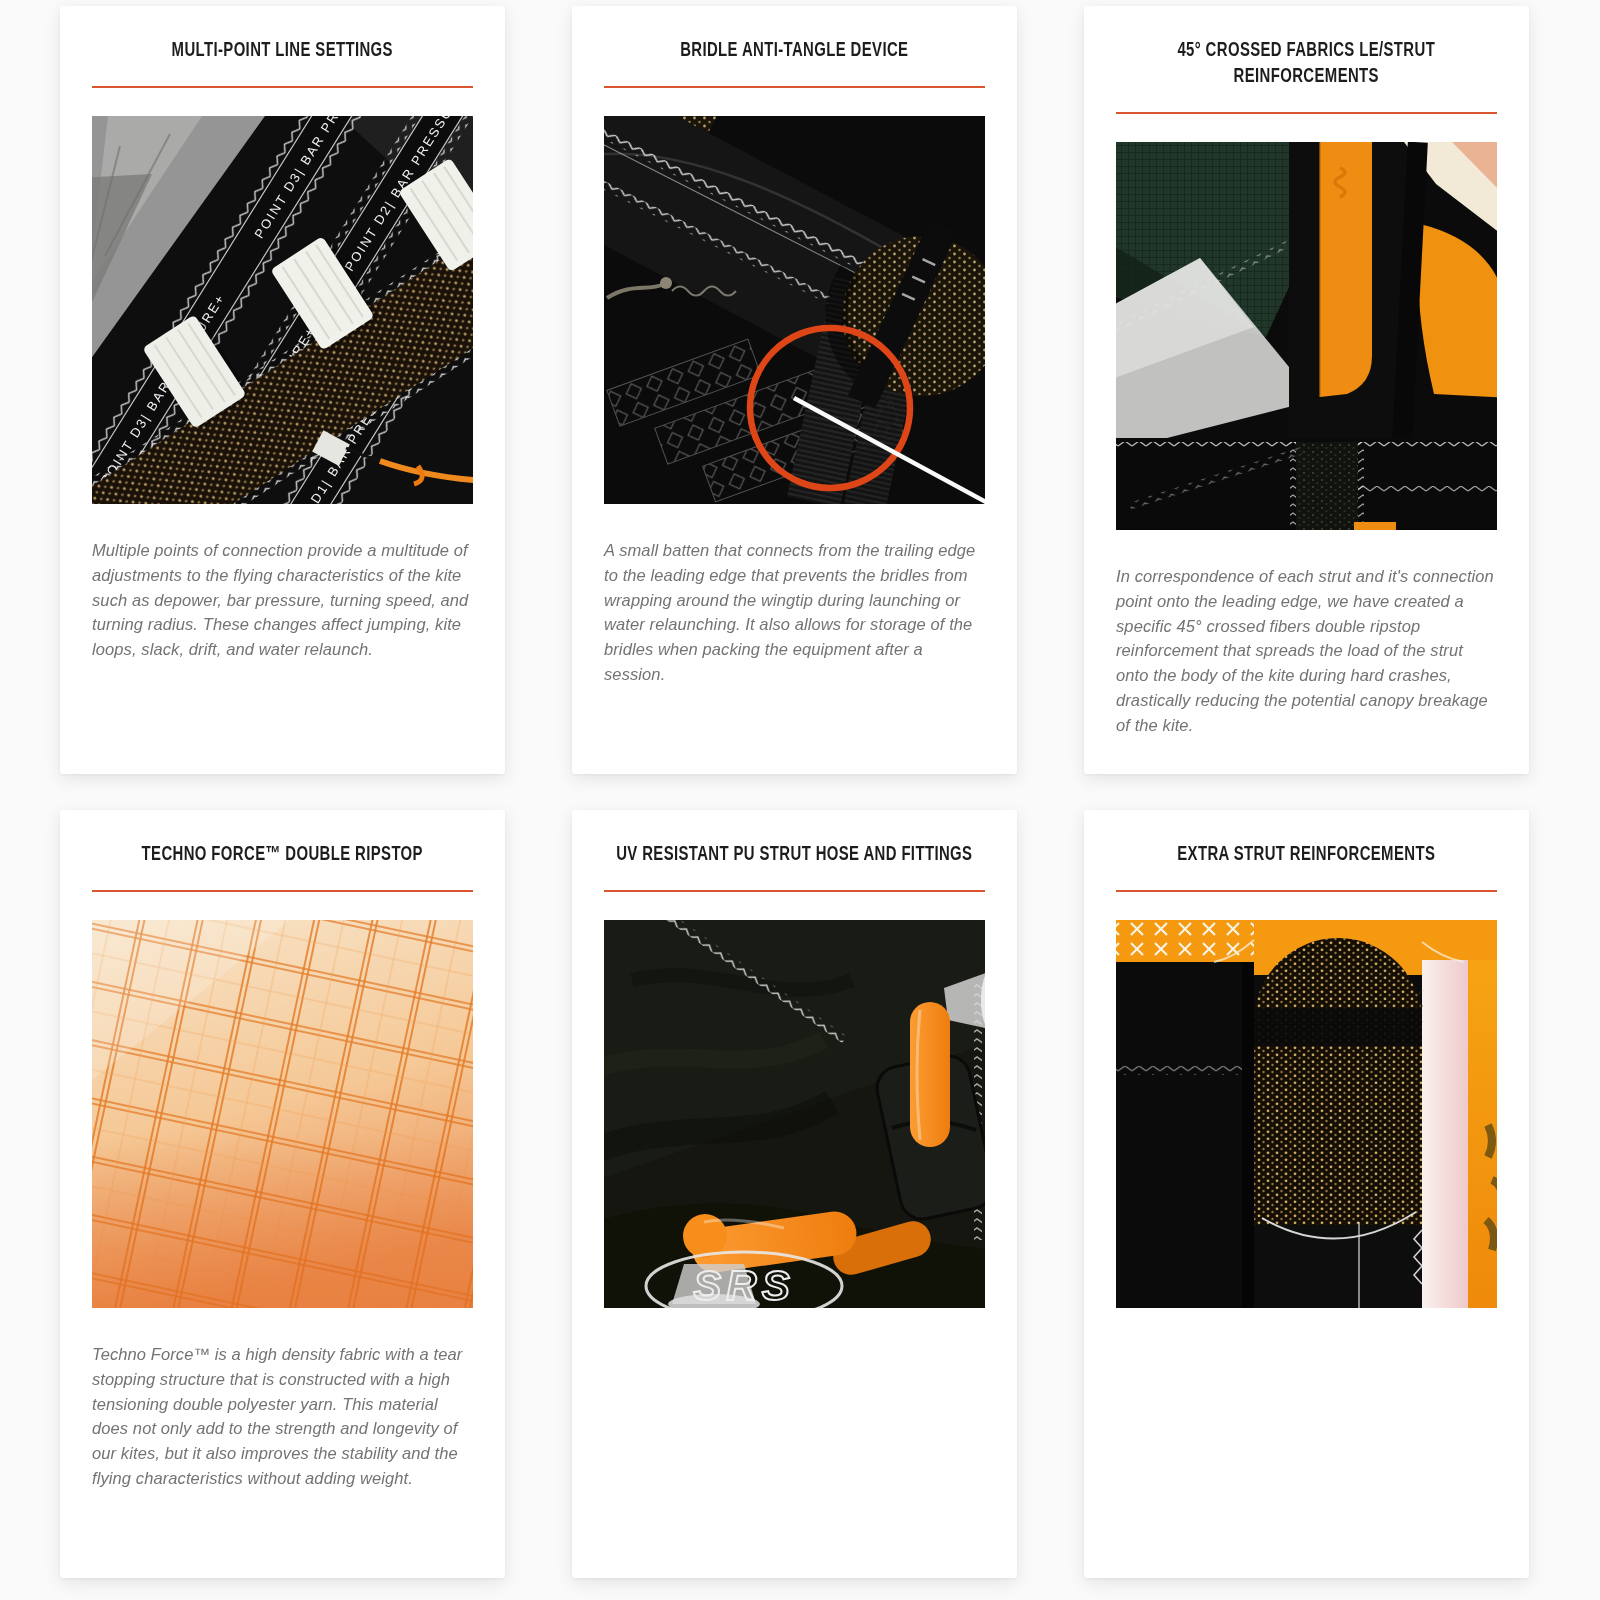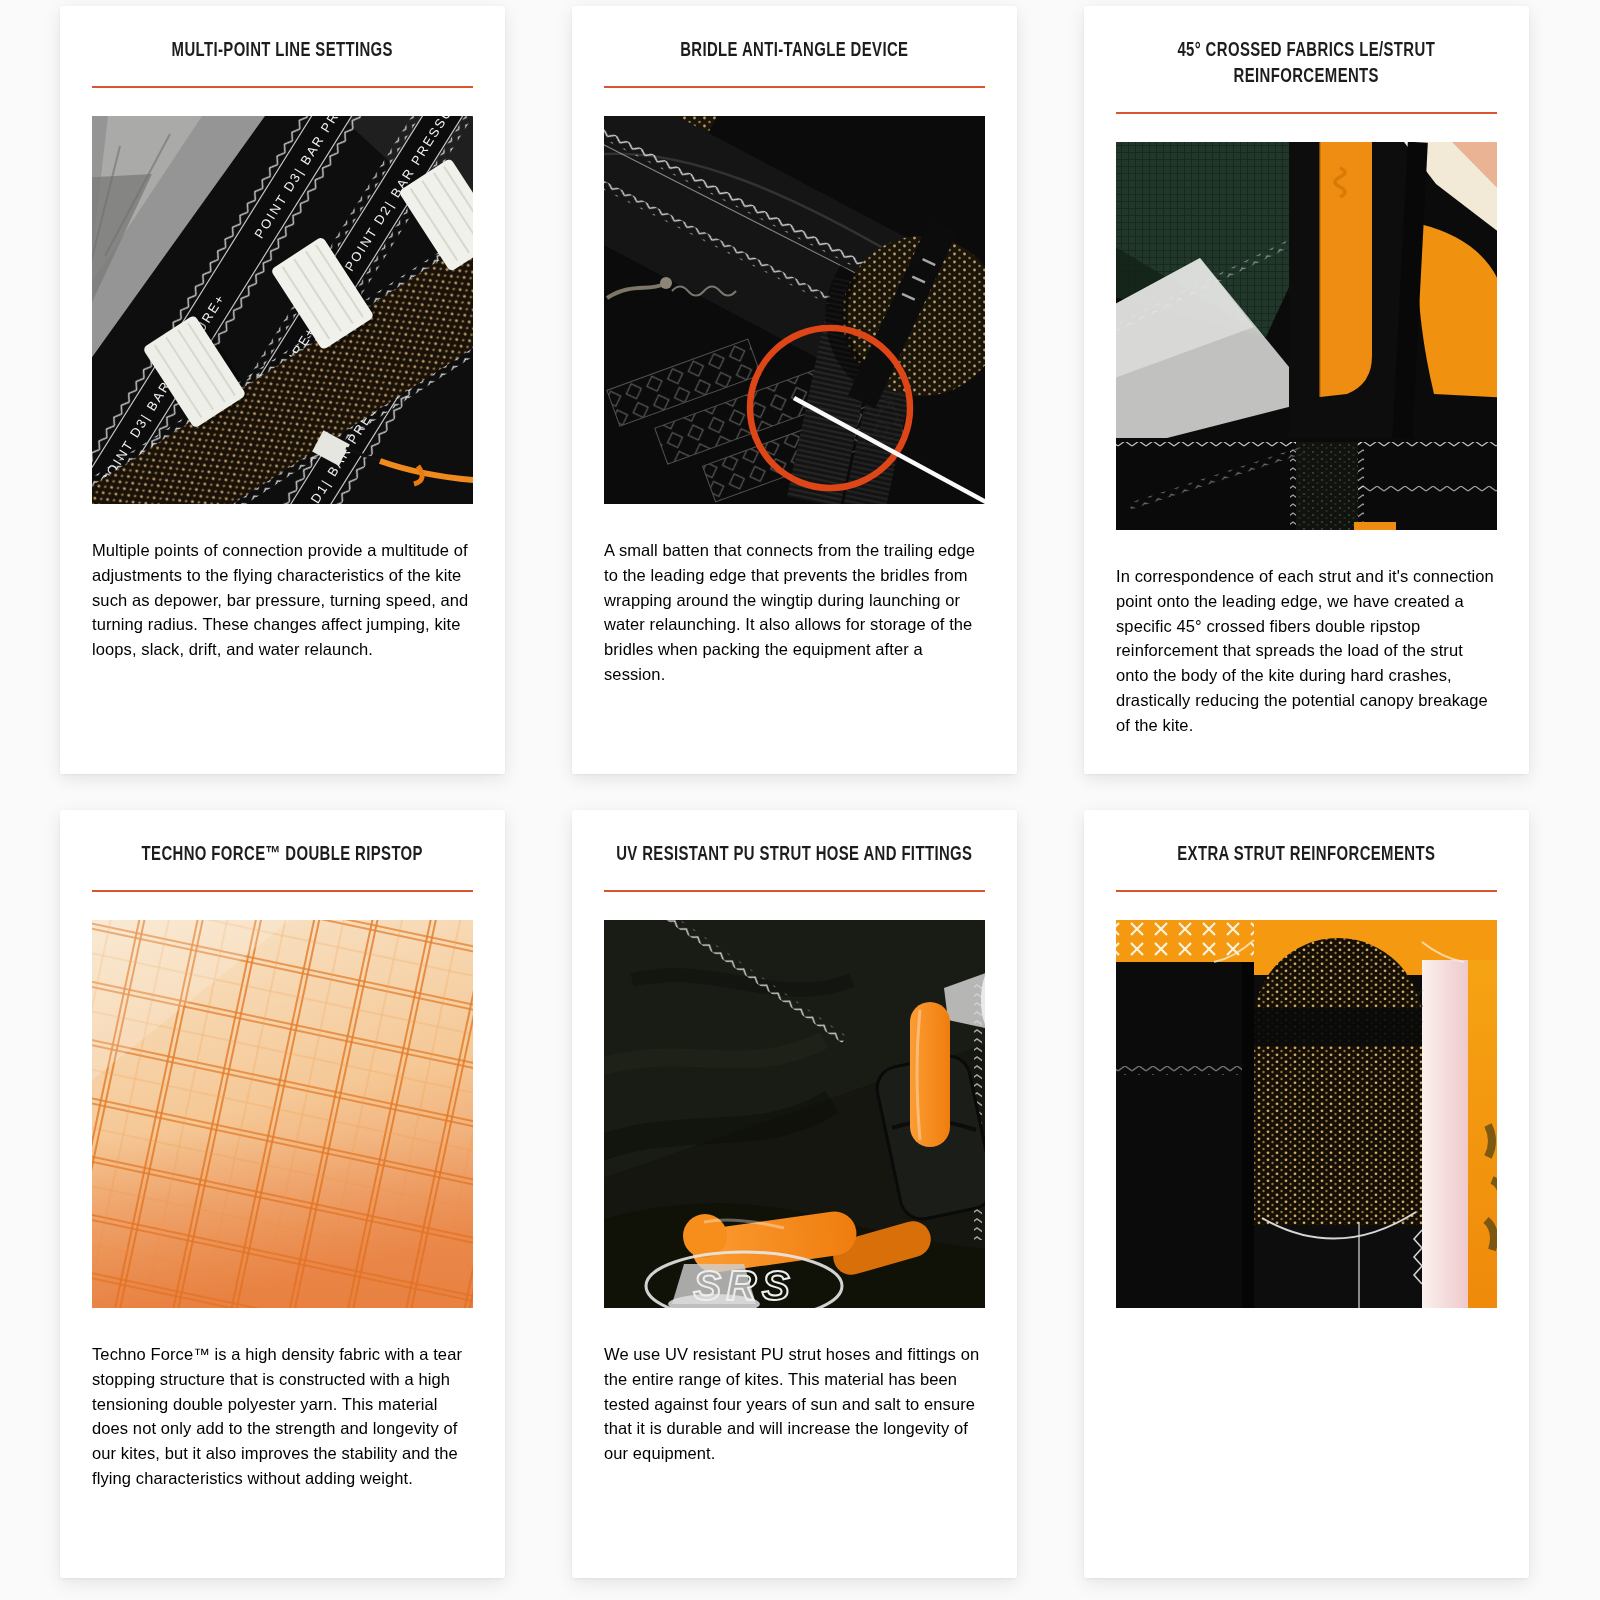--- a/index.html
+++ b/index.html
@@ -45,22 +45,23 @@
   .photo{
     margin:0 0 34px;
     height:388px;
     overflow:hidden;
   }
   .photo svg{display:block;width:100%;height:100%;}
   .card p{
     margin:0;
     font-size:16.5px;
     line-height:24.75px;
-    color:#000000;
+    color:#737373;
     letter-spacing:.1px;
+    font-style:italic;
   }
 </style>
 </head>
 <body>
 
 <div class="grid">
 
   <article class="card">
     <h2>MULTI-POINT LINE SETTINGS</h2>
     <div class="divider"></div>
@@ -298,21 +299,20 @@
           <path d="M112,302 q30,-6 80,6" stroke="#ffffff" stroke-width="3" opacity=".35" fill="none"></path>
           <polygon points="92,344 152,344 164,384 80,384" fill="#cfcfcf" opacity=".8"></polygon>
           <ellipse cx="122" cy="384" rx="46" ry="10" fill="#dedede" opacity=".85"></ellipse>
         </g>
         <g>
           <ellipse cx="152" cy="366" rx="98" ry="34" fill="none" stroke="#e8e8e8" stroke-width="3" opacity=".9"></ellipse>
           <text x="152" y="380" text-anchor="middle" font-size="42" font-weight="bold" font-style="italic" letter-spacing="5" fill="none" stroke="#eeeeee" stroke-width="2">SRS</text>
         </g>
       </svg>
     </figure>
-    <p>We use UV resistant PU strut hoses and fittings on the entire range of kites. This material has been tested against four years of sun and salt to ensure that it is durable and will increase the longevity of our equipment.</p>
   </article>
 
   <article class="card">
     <h2>EXTRA STRUT REINFORCEMENTS</h2>
     <div class="divider"></div>
     <figure class="photo" aria-label="kevlar-strut-end-reinforcement-photo">
       <svg viewBox="0 0 405 388" preserveAspectRatio="xMidYMid slice">
         <defs>
           <pattern id="f-z" width="14" height="9" patternUnits="userSpaceOnUse">
             <path d="M0,7 L7,2 L14,7" fill="none" stroke="#e6e6e6" stroke-width="1.5"></path>

